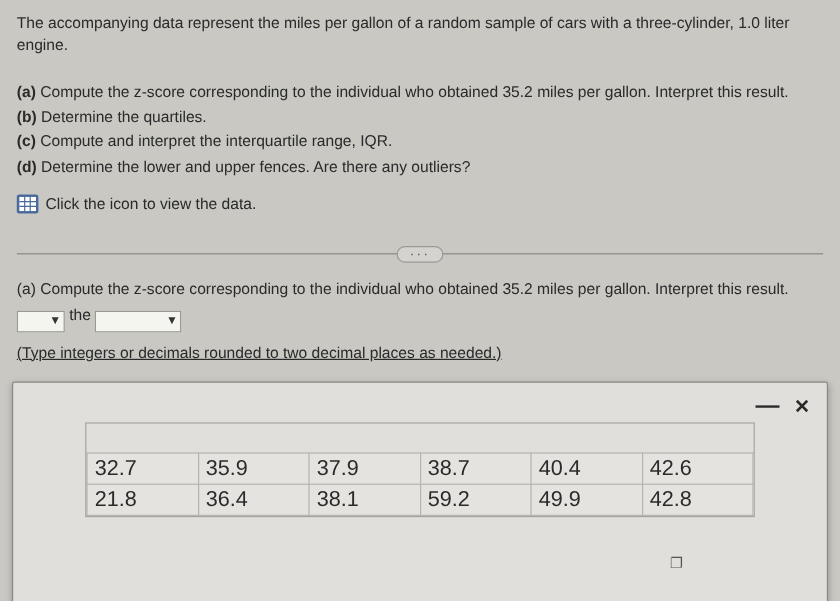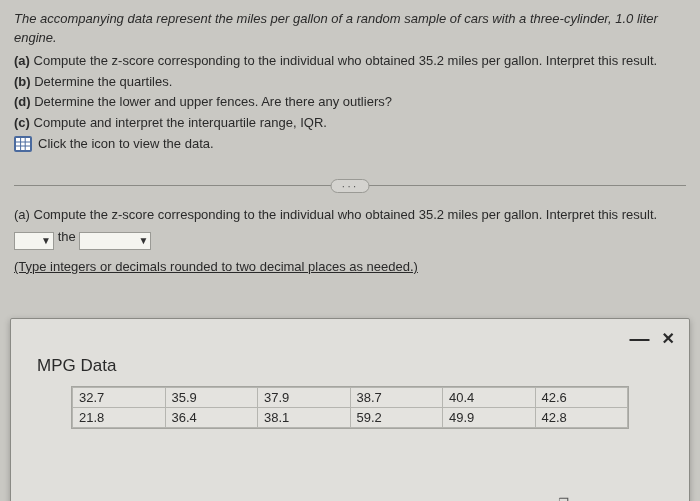--- a/index.html
+++ b/index.html
@@ -10,28 +10,28 @@
     font-family: Arial, sans-serif;
     font-size: 13px;
     color: #2a2a2a;
     overflow: hidden;
     position: relative;
   }
   .top {
     padding: 10px 14px 12px 14px;
     line-height: 1.45;
   }
-  .intro { margin-bottom: 4px; font-style: italic; }
+  .intro { margin-bottom: 20px; }
   .part { margin-bottom: 2px; }
   .part b { font-weight: bold; }
   .click-row {
     display: flex;
     align-items: center;
     gap: 6px;
-    margin-top: 2px;
+    margin-top: 12px;
   }
   .tbl-icon {
     width: 18px; height: 16px;
     background: #4a6a9e;
     border-radius: 2px;
     display: inline-flex;
     align-items: center; justify-content: center;
   }
   .tbl-icon svg { display: block; }
   .divider {
@@ -118,21 +118,22 @@
     font-size: 16px;
     color: #2a2a2a;
   }
   .data-wrap {
     margin: 0 60px;
     border: 1px solid #a5a5a0;
   }
   .data-table {
     border-collapse: collapse;
     width: 100%;
-    font-size: 13px;
+    font-size: 18px;
+    margin-top: 24px;
   }
   .data-table td {
     border: 1px solid #b5b5b0;
     padding: 2px 6px;
     text-align: left;
     background: #e4e3df;
   }
   .copy-icon {
     position: absolute;
     right: 120px;
@@ -141,22 +142,22 @@
     color: #555;
   }
 </style>
 </head>
 <body>
 
 <div class="top">
   <div class="intro">The accompanying data represent the miles per gallon of a random sample of cars with a three-cylinder, 1.0 liter engine.</div>
   <div class="part"><b>(a)</b> <span>Compute the z-score corresponding to the individual who obtained 35.2 miles per gallon. Interpret this result.</span></div>
   <div class="part"><b>(b)</b> <span>Determine the quartiles.</span></div>
+  <div class="part"><b>(c)</b> <span>Compute and interpret the interquartile range, IQR.</span></div>
   <div class="part"><b>(d)</b> <span>Determine the lower and upper fences. Are there any outliers?</span></div>
-  <div class="part"><b>(c)</b> <span>Compute and interpret the interquartile range, IQR.</span></div>
   <div class="click-row">
     <span class="tbl-icon">
       <svg width="14" height="12" viewBox="0 0 14 12">
         <rect x="0" y="0" width="14" height="12" fill="#fff"></rect>
         <line x1="0" y1="4" x2="14" y2="4" stroke="#4a6a9e" stroke-width="1"></line>
         <line x1="0" y1="8" x2="14" y2="8" stroke="#4a6a9e" stroke-width="1"></line>
         <line x1="4.6" y1="0" x2="4.6" y2="12" stroke="#4a6a9e" stroke-width="1"></line>
         <line x1="9.2" y1="0" x2="9.2" y2="12" stroke="#4a6a9e" stroke-width="1"></line>
       </svg>
     </span>
@@ -183,21 +184,20 @@
   <div class="note">(Type integers or decimals rounded to two decimal places as needed.)</div>
 </div>
 
 <span class="cursor">↖</span>
 
 <div class="modal">
   <div class="modal-head">
     <span class="min">—</span>
     <span class="close">✕</span>
   </div>
-  <div class="modal-title">MPG Data</div>
   <div style="position:relative;">
     <div class="data-wrap">
       <table class="data-table">
         <tbody id="tbl-body">
             <tr>
               <td>32.7</td>
               <td>35.9</td>
               <td>37.9</td>
               <td>38.7</td>
               <td>40.4</td>

